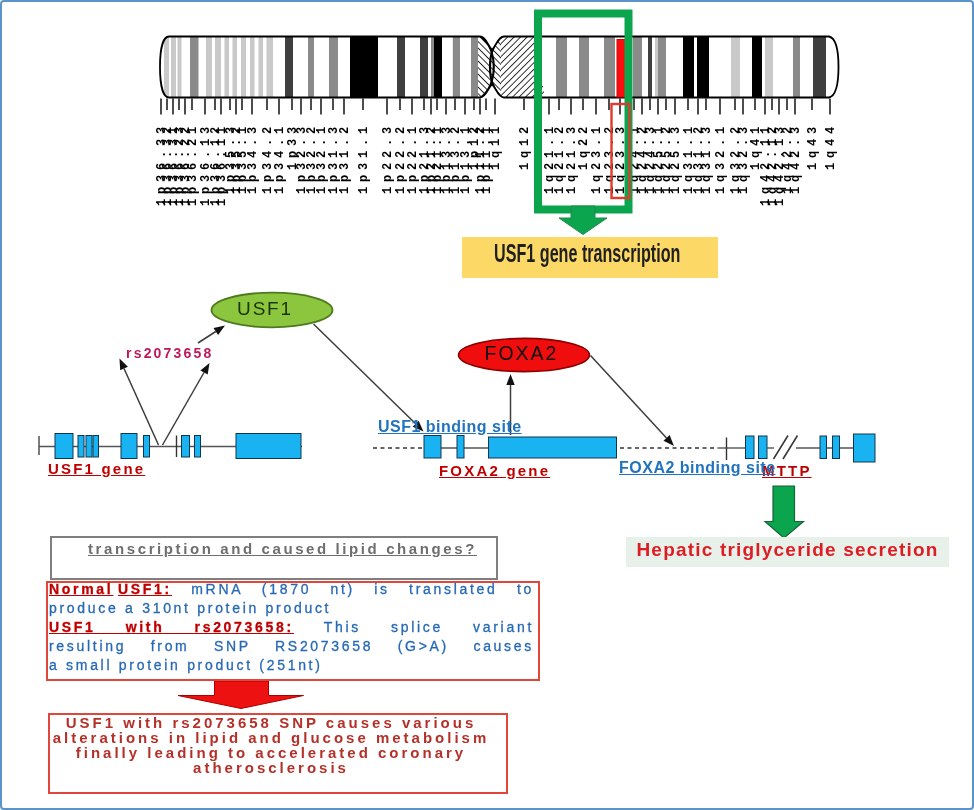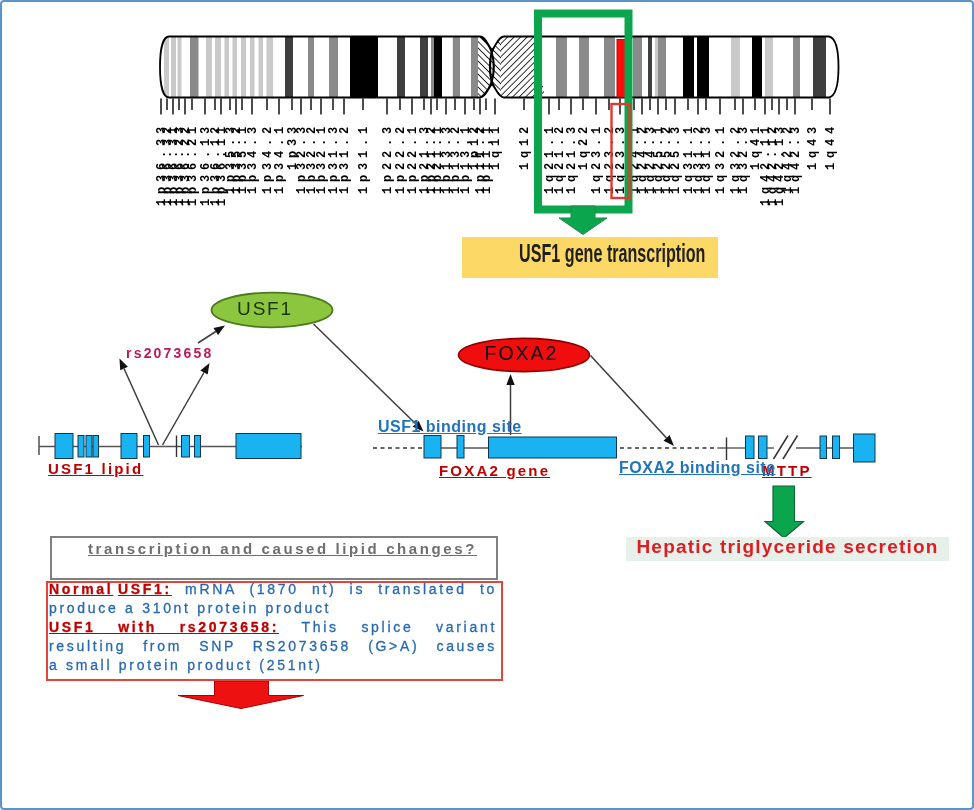--- a/index.html
+++ b/index.html
@@ -242,42 +242,48 @@
       <line x1="771.5" y1="457" x2="786" y2="433.5" stroke="#333" stroke-width="1.5"></line>
       <line x1="781" y1="457" x2="795.5" y2="433.5" stroke="#333" stroke-width="1.5"></line>
       <line x1="794" y1="446" x2="851" y2="446" stroke="#555" stroke-width="1.4"></line>
       <rect x="818" y="434" width="6.5" height="22.5" fill="#18b3f0" stroke="#0e3850" stroke-width="1"></rect>
       <rect x="830.5" y="434" width="7" height="22.5" fill="#18b3f0" stroke="#0e3850" stroke-width="1"></rect>
       <rect x="851.5" y="432" width="21.5" height="28" fill="#18b3f0" stroke="#0e3850" stroke-width="1"></rect>
 <path d="M 771,484 H 792.5 V 519.5 H 801.5 L 782,536 L 763,519.5 H 771 Z" fill="#0ba54d" stroke="#17633a" stroke-width="1.2"></path>
 <path d="M 212.5,679 H 266.5 V 693.5 H 301.5 L 239,706.5 L 176,693.5 H 212.5 Z" fill="#ee1111" stroke="#a00" stroke-width="1"></path>
 </svg>
 
-<div class="abs" style="left:460px;top:235px;width:256px;height:41px;background:#fcd966;display:flex;align-items:center;padding-bottom:8px">
+<div class="abs" style="left:460px;top:235px;width:256px;height:41px;background:#fcd966;display:flex;align-items:center;justify-content:center;padding-bottom:8px">
   <span style="font-size:26px;font-weight:bold;color:#1f1f1f;margin-right:5px;white-space:nowrap;transform:scaleX(0.62);letter-spacing:0px">USF1 gene transcription</span>
 </div>
 
 <div class="abs" style="left:124px;top:343px;font-size:14px;font-weight:bold;letter-spacing:2.2px;color:#be185d">rs2073658</div>
 
-<div class="abs redlbl" style="left:46px;top:458px;font-size:15px;letter-spacing:2.2px">USF1 lipid</div>
+<div class="abs redlbl" style="left:46px;top:458px;font-size:15px;letter-spacing:2.2px">USF1 gene</div>
 <div class="abs redlbl" style="left:437px;top:460px;font-size:15px;letter-spacing:2.2px">FOXA2 gene</div>
 <div class="abs redlbl" style="left:760px;top:460px;font-size:15px;letter-spacing:2.2px">MTTP</div>
 
 <div class="abs bluelbl" style="left:376px;top:416px">USF1 binding site</div>
 <div class="abs bluelbl" style="left:617px;top:456.5px">FOXA2 binding site</div>
 
-<div class="abs" style="left:624px;top:535px;width:323px;height:24px;background:#e7f1ea;display:flex;align-items:center;justify-content:center;padding-bottom:4px">
+<div class="abs" style="left:624px;top:535px;width:323px;height:30px;background:#e7f1ea;display:flex;align-items:center;justify-content:center;padding-bottom:4px">
   <span style="font-size:19px;font-weight:bold;color:#de1c23;white-space:nowrap;letter-spacing:1.2px">Hepatic triglyceride secretion</span>
 </div>
 
 <div class="abs" style="left:47.5px;top:534px;width:448px;height:44px;border:2.5px solid #7f7f7f;background:#fff;text-align:center;font-size:15px;font-weight:bold;letter-spacing:2.6px;line-height:17.5px;color:#6e6e6e;padding-top:2px;padding-left:18px">
 <div><span style="text-decoration:underline">transcription and caused lipid changes?</span></div>
 </div>
 
-<div class="abs" style="left:44px;top:578.5px;width:457px;height:100px;border:2px solid #e2453a;background:#fff;font-size:14px;line-height:19px;letter-spacing:2.7px;color:#2669b5;padding:0 4px 0 1px;-webkit-text-stroke:0.3px currentColor">
+<div class="abs" style="left:44px;top:578.5px;width:494px;height:100px;border:2px solid #e2453a;background:#fff;font-size:14px;line-height:19px;letter-spacing:2.7px;color:#2669b5;padding:0 4px 0 1px;-webkit-text-stroke:0.3px currentColor">
 <div style="text-align:justify;text-align-last:justify;margin-top:-3px"><span class="redlbl">Normal<span style="display:inline-block;width:4.5px"></span>USF1:</span> mRNA (1870 nt) is translated to</div>
 <div>produce a 310nt protein product</div>
 <div style="text-align:justify;text-align-last:justify"><span class="redlbl">USF1 with rs2073658:</span> This splice variant</div>
 <div style="text-align:justify;text-align-last:justify">resulting from SNP RS2073658 (G&gt;A) causes</div>
 <div>a small protein product (251nt)</div>
 </div>
 
+<div class="abs" style="left:46px;top:711px;width:460px;height:81px;border:2px solid #e2453a;background:#fff;text-align:center;font-size:15px;font-weight:bold;letter-spacing:3px;line-height:15px;color:#b43028;padding-top:0px;padding-right:14px">
+<div>USF1 with rs2073658 SNP causes various</div>
+<div>alterations in lipid and glucose metabolism</div>
+<div>finally leading to accelerated coronary</div>
+<div>atherosclerosis</div>
+</div>
 </div>
 
 </body></html>

